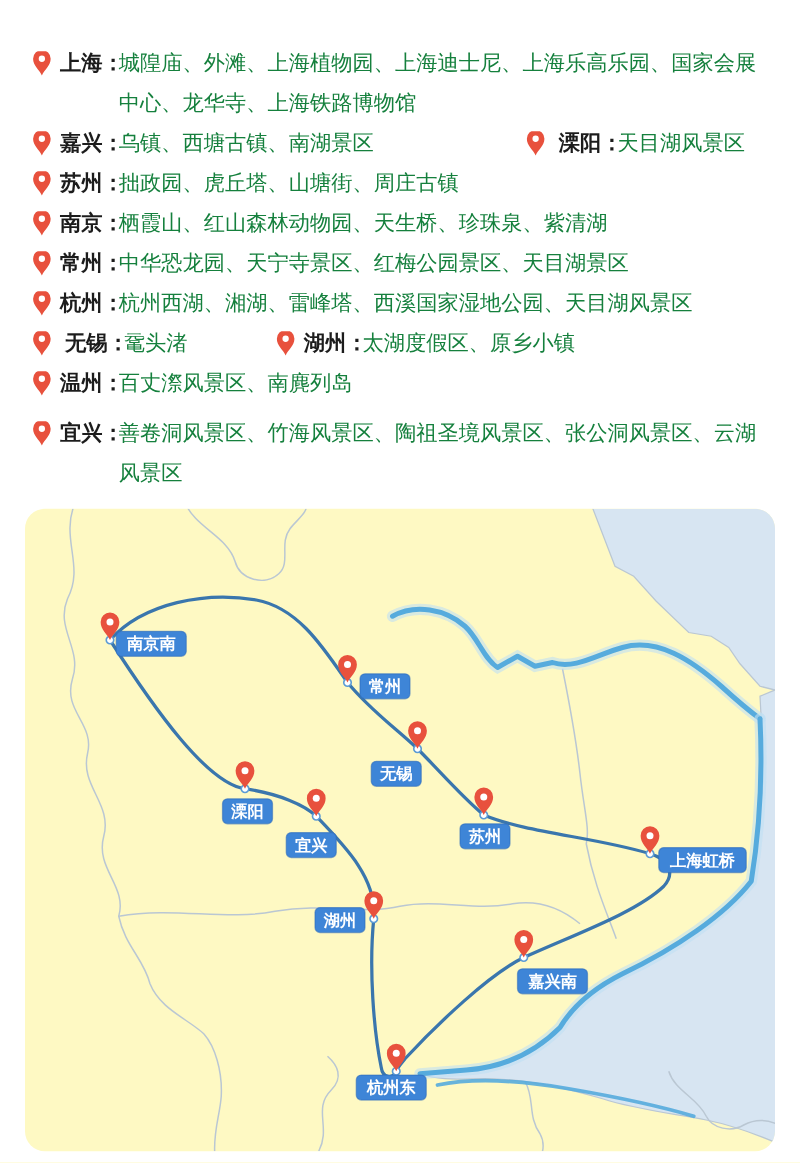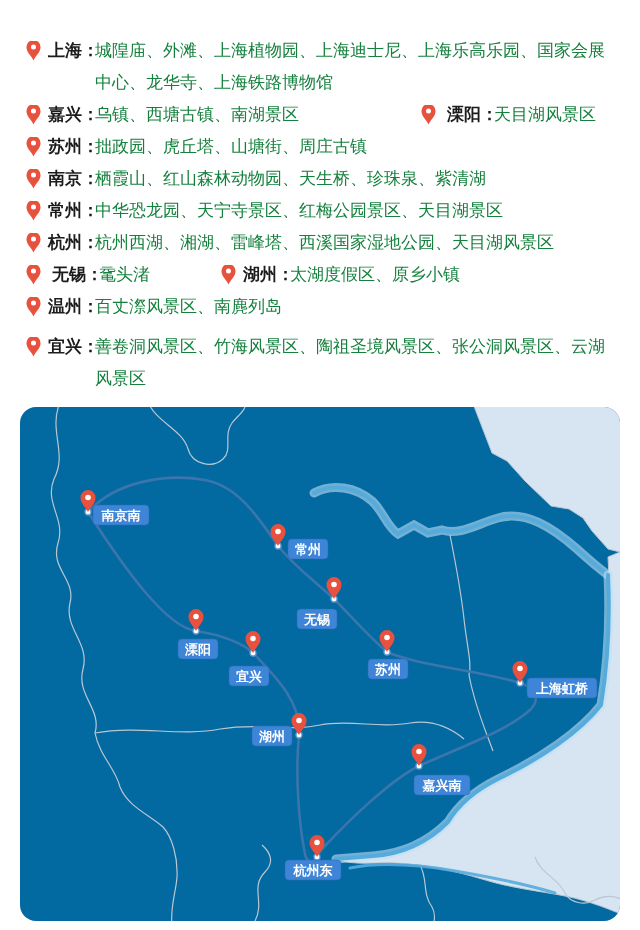--- a/index.html
+++ b/index.html
@@ -17,21 +17,21 @@
   .poi .lpin path{fill:var(--pin,#e8513d);}
   .poi .lpin .hole{fill:#ffffff;}
   .poi .city{position:absolute;left:22px;top:0;font-weight:700;color:#1c1c1c;white-space:nowrap;}
   .poi .attr{color:#15803d;}
   .poi-row.double{display:flex;}
   .poi-row.double .poi.first{flex:0 0 326px;}
   .poi-row.double .poi.second{flex:1 1 auto;padding-left:73px;}
   .poi-row.double .poi.second .city{left:26px;}
   .poi-row.gap-before{margin-top:8px;}
   
-  .map-wrap{width:600px;height:514px;margin:12px 0 0 20px;border-radius:16px;overflow:hidden;background:#0369a1;}
+  .map-wrap{width:600px;height:514px;margin:12px 0 0 20px;border-radius:16px;overflow:hidden;background:#fef9c3;}
   .map-wrap svg{display:block;}
   .sea{fill:#d7e5f2;stroke:#bac7d3;stroke-width:1;}
   .river-halo{fill:none;stroke:#bfe0f4;stroke-width:9;opacity:.6;stroke-linecap:round;}
   .river,.coast{fill:none;stroke:var(--water,#56abdd);stroke-width:4;stroke-linecap:round;stroke-linejoin:round;}
   .shore2{fill:none;stroke:var(--water,#56abdd);stroke-width:3;stroke-linecap:round;opacity:.9;}
   .border-line{fill:none;stroke:#bac7d3;stroke-width:1.2;stroke-linejoin:round;}
   .route{fill:none;stroke:var(--route,#3a76ad);stroke-width:2.6;stroke-linecap:round;}
   .dot{fill:#ffffff;stroke:#5b9bd5;stroke-width:1.3;}
   .pin path{fill:var(--pin,#e8513d);}
   .pin .hole{fill:#ffffff;}

